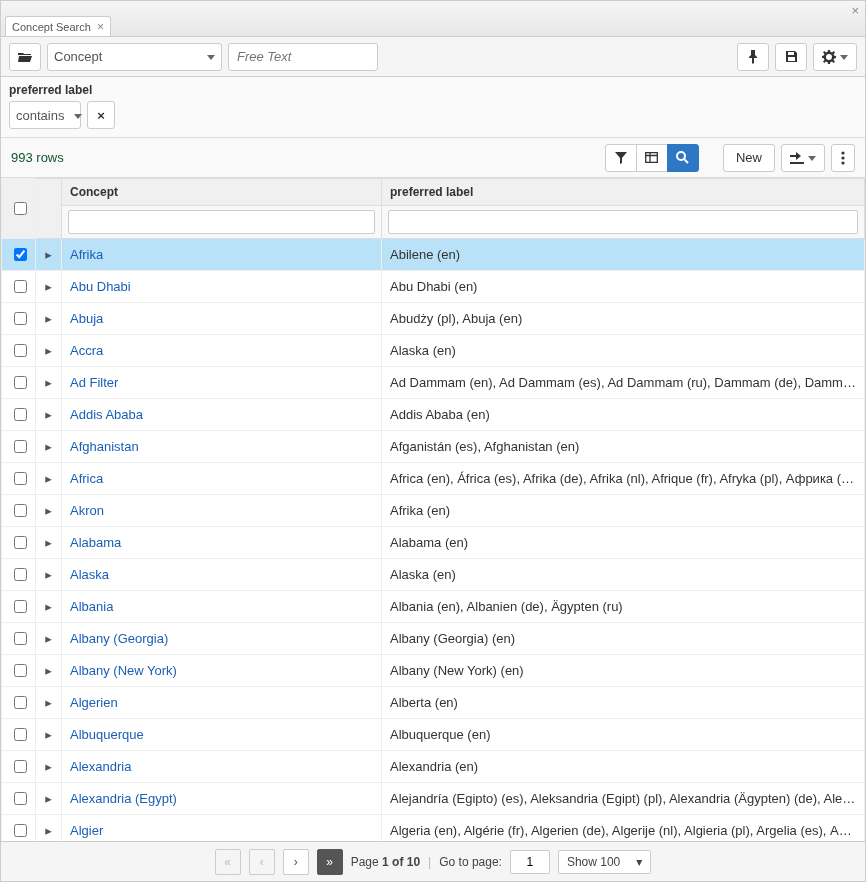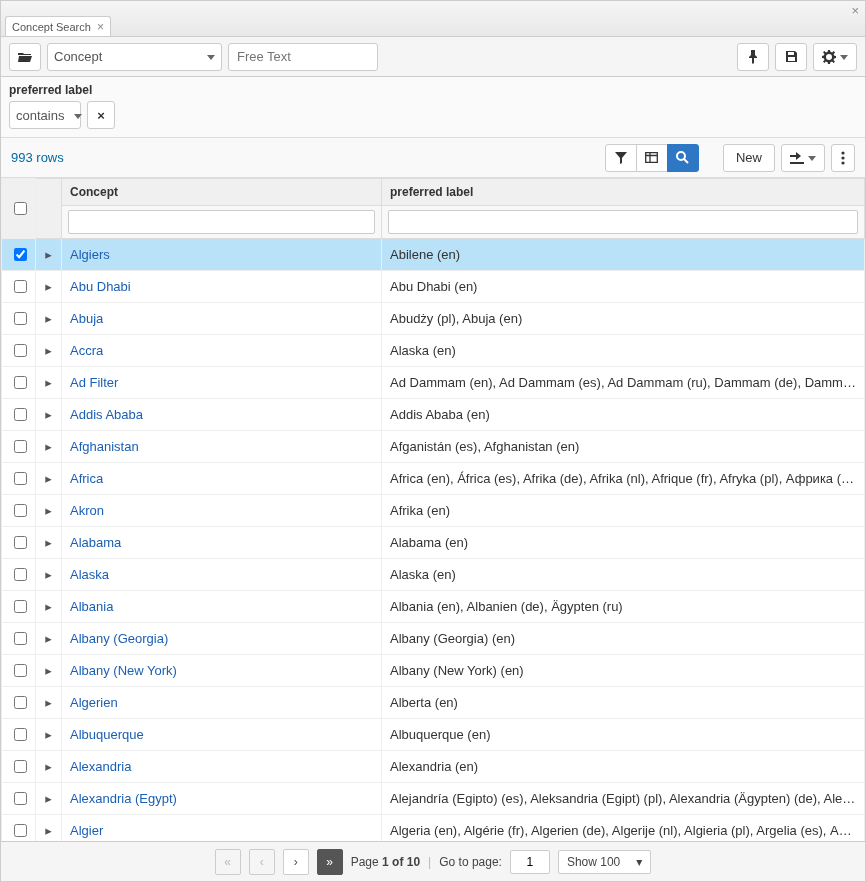--- a/index.html
+++ b/index.html
@@ -19,21 +19,21 @@
   .combo .caret { color:#888; }
   .textinput { height:28px; background:#fff; border:1px solid #ccc; border-radius:3px; padding:0 8px; font-size:13px; outline:none; color:#333;}
   .toolbar .spacer { flex:1; }
   
   .filter-section { padding:6px 8px 8px; border-bottom:1px solid #ddd; background:#fafafa;}
   .filter-label { font-weight:600; font-size:12px; margin-bottom:4px; color:#333;}
   .filter-row { display:flex; gap:6px; align-items:center;}
   .filter-row .textinput { flex:1; }
   
   .statusrow { height:40px; display:flex; align-items:center; padding:0 10px; gap:6px; border-bottom:1px solid #ddd; background:#f9f9f9;}
-  .statusrow .rowcount { color:#0369a1; flex:0 0 auto;}
+  .statusrow .rowcount { color:#14532d; flex:0 0 auto;}
   .statusrow .spacer { flex:1;}
   .btn-group { display:flex; }
   .btn-group .iconbtn { border-radius:0; margin-left:-1px;}
   .btn-group .iconbtn:first-child { border-radius:3px 0 0 3px; margin-left:0;}
   .btn-group .iconbtn:last-child { border-radius:0 3px 3px 0;}
   
   .tablewrap { flex:1; overflow:hidden; display:flex; flex-direction:column; position:relative;}
   .table-scroll { flex:1; overflow-y:scroll; overflow-x:hidden;}
   table { width:100%; border-collapse:collapse; table-layout:fixed;}
   thead th { background:#f0f0f0; border:1px solid #ddd; text-align:left; font-weight:600; font-size:12px; padding:6px 8px; position:sticky; top:0;}
@@ -76,21 +76,21 @@
     <div class="iconbtn">
       <svg width="14" height="12" viewBox="0 0 14 12">
           <path fill="#333" d="M0 2h5l1 1h7v1H0zM1 5h13l-2 6H0z"></path>
         </svg>
     </div>
     <div class="combo" style="width:175px">
       <span class="combo-text">Concept</span>
       <span style="flex:1"></span>
       <span class="caret caret-sm"></span>
     </div>
-    <input class="textinput" style="width: 150px;" placeholder="Free Text">
+    <input class="textinput" style="width: 150px; font-style: italic;" placeholder="Free Text">
     <div class="spacer"></div>
     <div class="iconbtn">
       <svg width="12" height="14" viewBox="0 0 12 14">
           <path fill="#333" d="M4 0h4v5l2 2v1H7v5l-1 1-1-1V8H2V7l2-2z"></path>
         </svg>
     </div>
     <div class="iconbtn">
       <svg width="13" height="13" viewBox="0 0 13 13">
           <path fill="#333" d="M1 1h9l2 2v9H1zM3 2v3h6V2zM3 7v4h7V7z"></path>
         </svg>
@@ -176,21 +176,21 @@
           </tr>
           <tr class="filterrow">
             <th><input style=""></th>
             <th><input style=""></th>
           </tr>
         </thead>
         <tbody id="tbody">
             <tr class="selected">
               <td class="col-check"><input type="checkbox" checked="" style=""></td>
               <td class="col-expand">▸</td>
-              <td class="col-concept"><a href="#">Algiers</a></td>
+              <td class="col-concept"><a href="#">Afrika</a></td>
               <td class="col-label">Abilene (en)</td>
             </tr>
             <tr>
               <td class="col-check"><input type="checkbox" style=""></td>
               <td class="col-expand">▸</td>
               <td class="col-concept"><a href="#">Abu Dhabi</a></td>
               <td class="col-label">Abu Dhabi (en)</td>
             </tr>
             <tr>
               <td class="col-check"><input type="checkbox" style=""></td>

